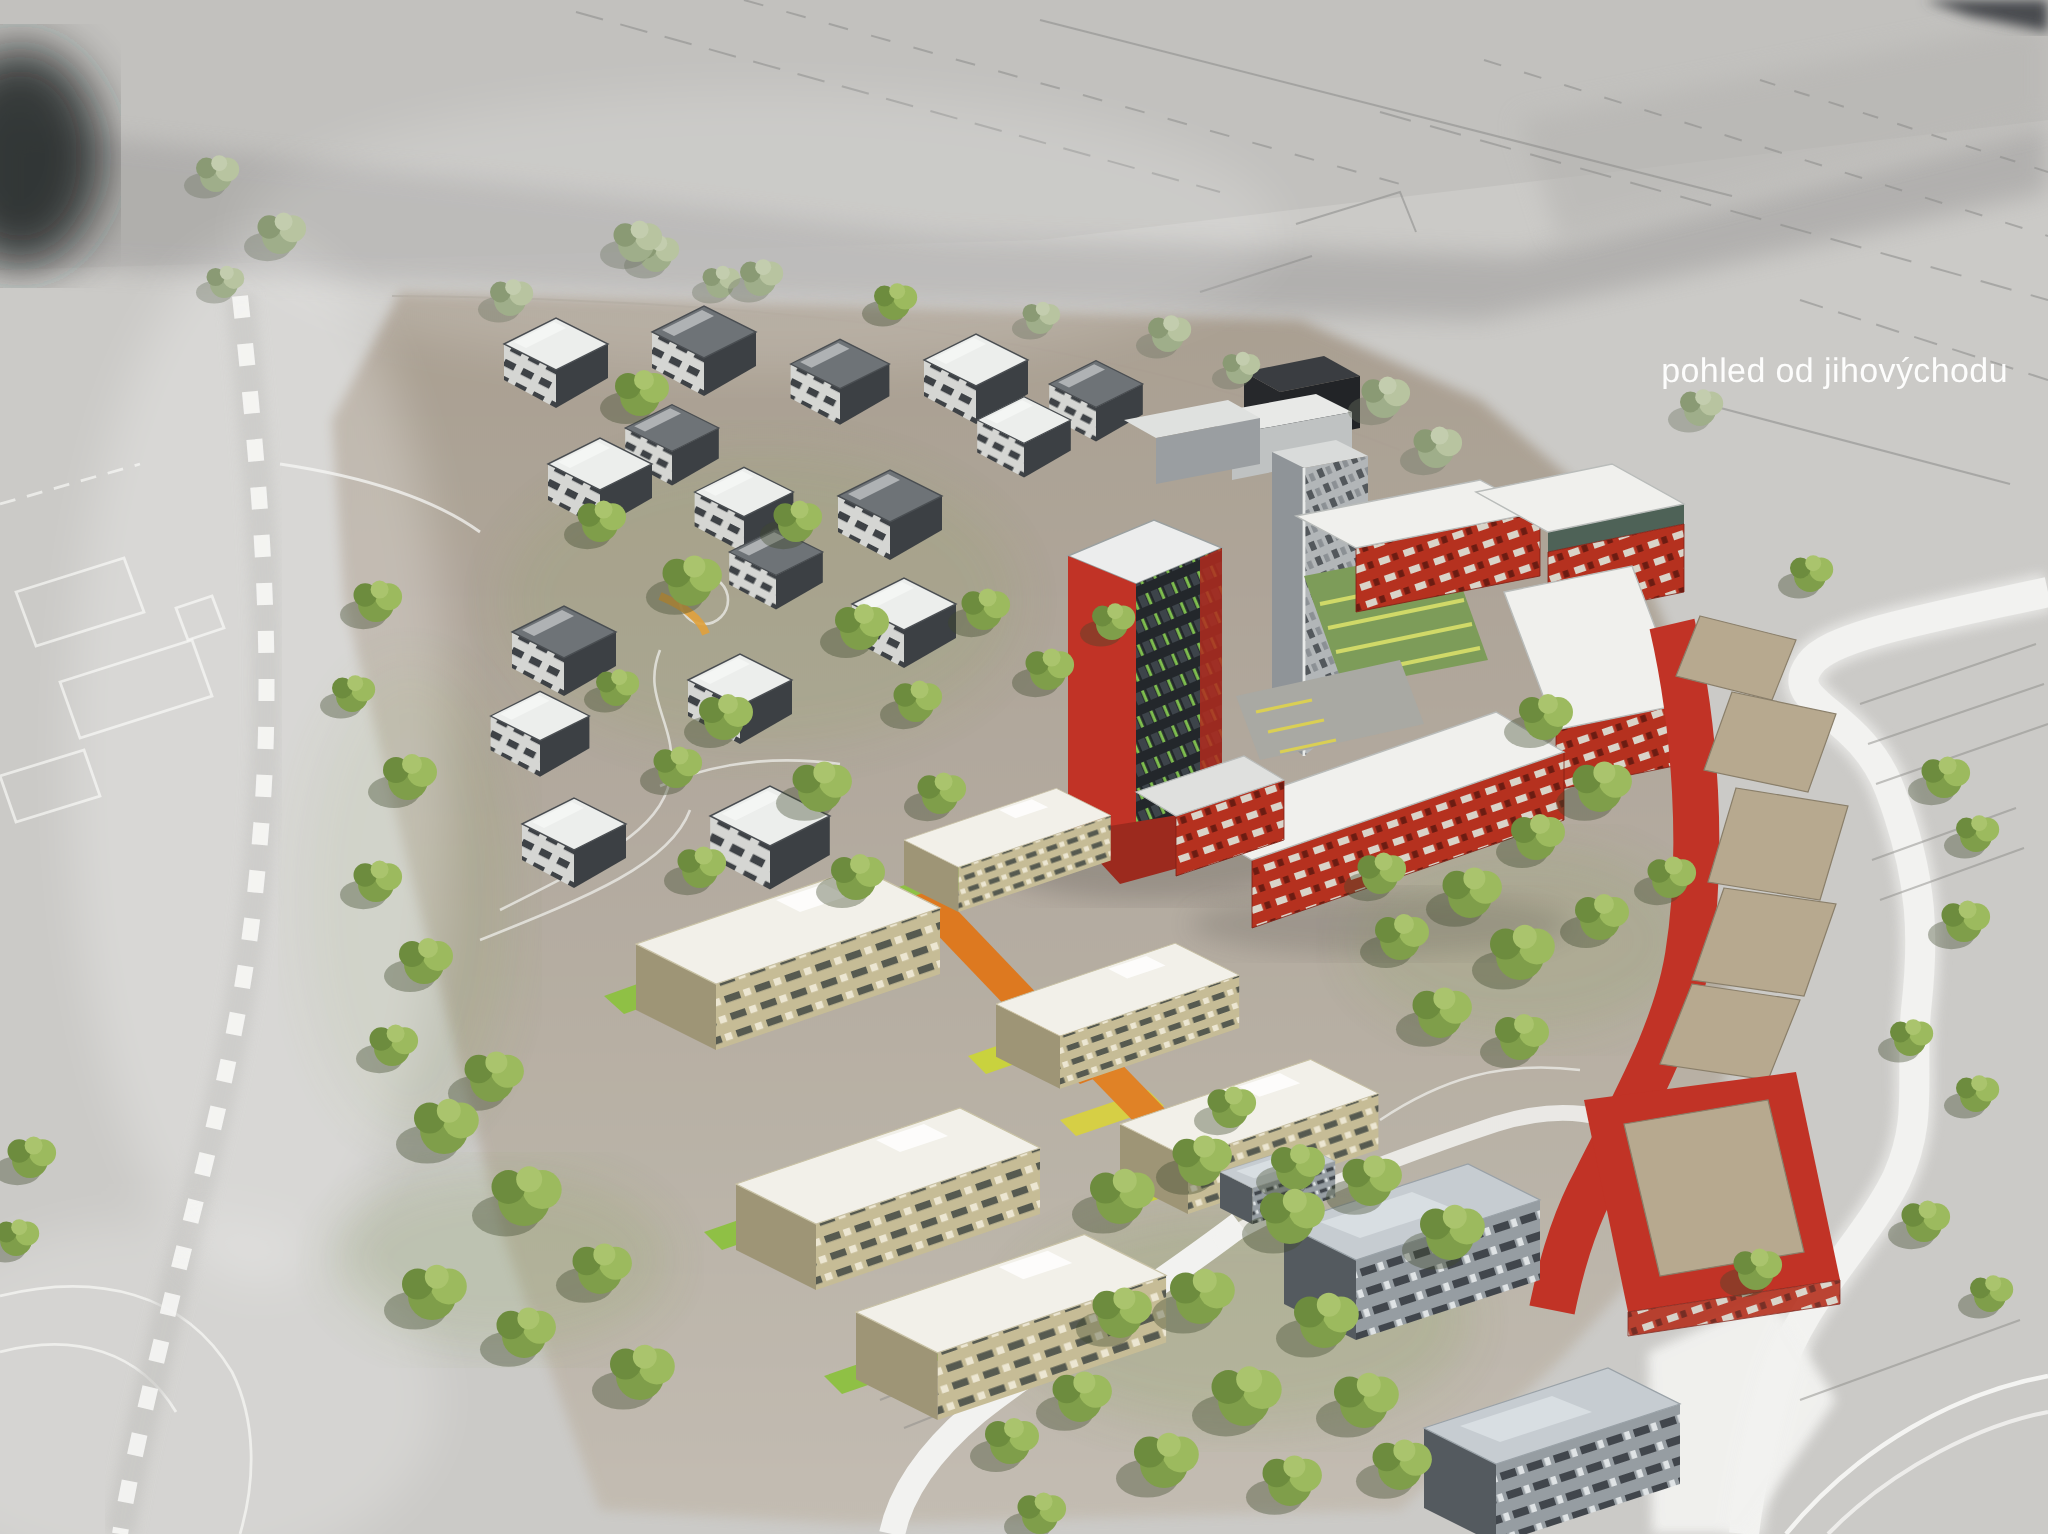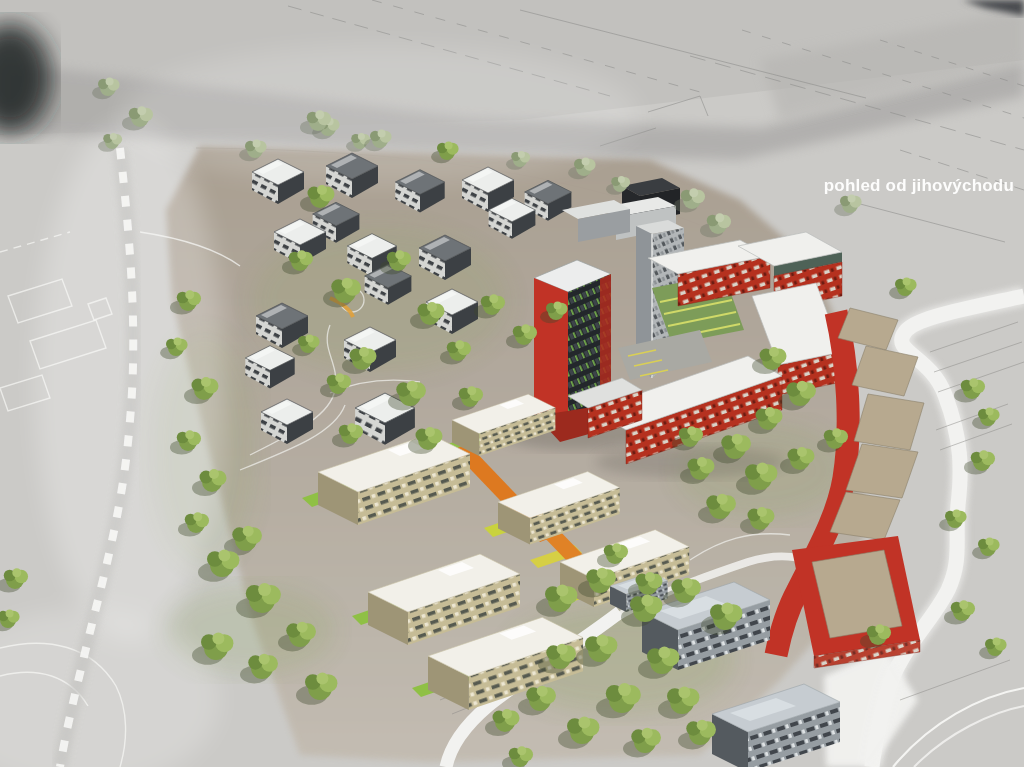--- a/index.html
+++ b/index.html
@@ -1,21 +1,21 @@
 <!DOCTYPE html>
 <html style="--caption_color: #ffffff; --ground: #cbcac7; --ground_road: #adacaa; --site_ground: #a89d8f; --site_ground_light: #c3bcb1; --road_white: #f2f2f0; --accent_red: #c13326; --red_dark: #8d2418; --roof_white: #f0f0ed; --roof_gray: #6e7377; --villa_wall_dark: #3c4044; --tower_gray: #a9adb0; --beige_wall: #c6bc96; --gray_wall: #949ba0; --tree_green: #7f9e4a; --tree_green_light: #9cba5e; --tree_green_dark: #6d8c3e; --lawn_green: #8fc045; --lawn_yellow: #c9d23e; --path_orange: #dd7920;"><head>
 <meta charset="utf-8">
 <style>
   html,body{margin:0;padding:0;background:#888;}
   .stage{position:relative;width:1024px;height:767px;overflow:hidden;
          font-family:"Liberation Sans",sans-serif;background:#cbcac7;}
   .stage svg{position:absolute;left:0;top:0;}
-  .caption{position:absolute;top:176px;right:10px;
+  .caption{position:absolute;top:176px;right:20px;
            font-size:17px;letter-spacing:.2px;color:var(--caption_color,#fff);
-           opacity:.95;white-space:nowrap;font-weight:bold;}
+           opacity:.95;white-space:nowrap;}
   .vroof{fill:var(--vroof,#e9eae8);stroke:#4a4e52;stroke-width:.7;}
   .vwallL{fill:url(#pvillaL);}
   .vwallR{fill:var(--villa_wall_dark,#3c4044);}
   .t1{fill:var(--t1,#7f9e4a);} .t2{fill:var(--t2,#9cba5e);}
   .t3{fill:var(--t3,#6d8c3e);} .t4{fill:var(--t4,#aac46d);}
   .tsh{fill:var(--tsh,#3f4a2e);}
   .roofwhite{fill:var(--roof_white,#f0f0ed);stroke:#b9bcba;stroke-width:.7;}
   .redwall{fill:url(#predwin);stroke:#7e2015;stroke-width:.4;}
   .tanroof{fill:#b7a98f;stroke:#8a7f6a;stroke-width:.6;}
   .sketch{stroke:#8b8a88;stroke-width:1;fill:none;opacity:.55;}

